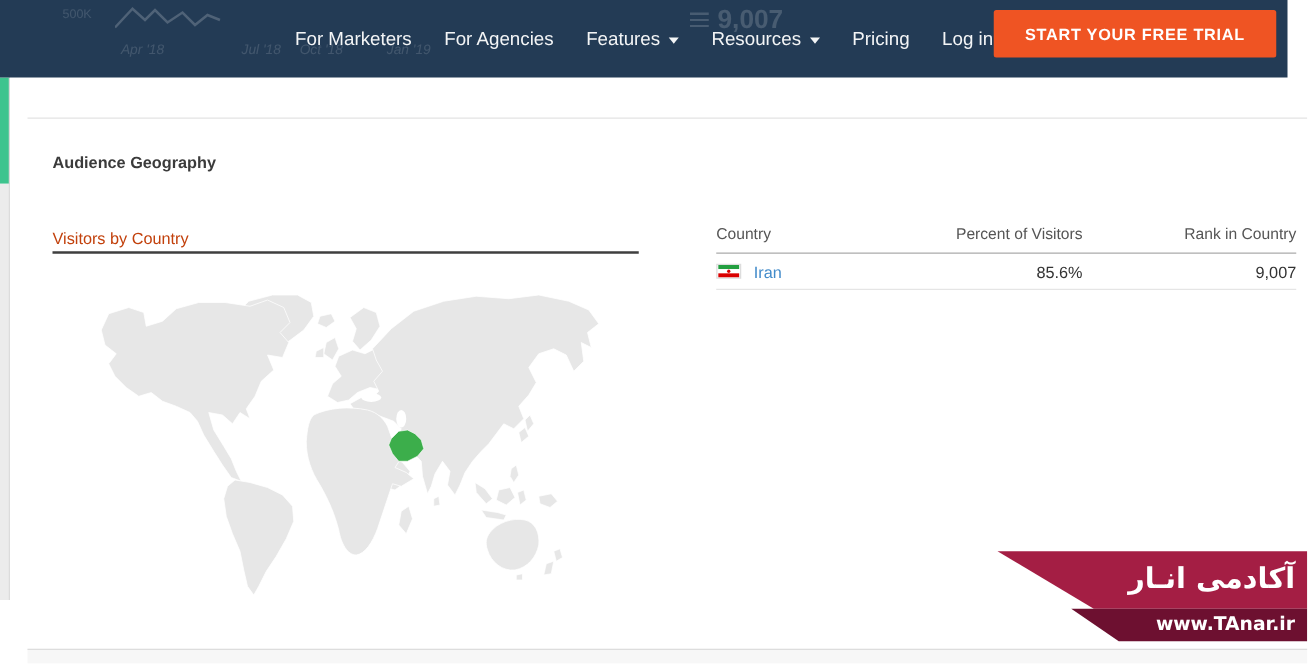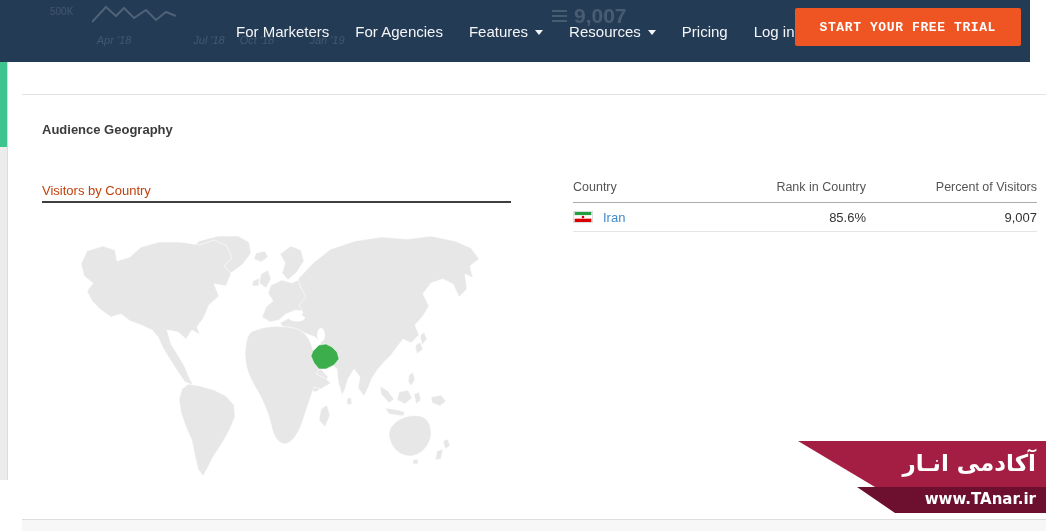--- a/index.html
+++ b/index.html
@@ -12,21 +12,21 @@
             background:var(--navbar_bg,#233b55); z-index:20; }
   .nav-links { position:absolute; left:236px; top:0; height:62px; display:flex;
                align-items:center; gap:26px; z-index:5; }
   .nav-item { color:rgba(255,255,255,.95); font-size:15px; display:flex; align-items:center;
               gap:7px; cursor:pointer; white-space:nowrap; }
   .caret { width:0; height:0; border-left:4px solid transparent; border-right:4px solid transparent;
            border-top:5px solid rgba(255,255,255,.95); margin-top:2px; }
   .cta-btn { position:absolute; right:9px; top:8px; height:38px; padding:0 25px;
              background:var(--cta_bg,#ef5423); color:#fff; font-size:13px; font-weight:bold;
              letter-spacing:.6px; border:none; border-radius:2px; display:flex; align-items:center;
-             cursor:pointer; font-family:Liberation Mono, monospace; z-index:6; }
+             cursor:pointer; font-family:Liberation Sans, sans-serif; z-index:6; }
 
   
   .ghost { position:absolute; color:rgba(255,255,255,.14); z-index:1; }
   .ghost-ylabel { left:50px; top:6px; font-size:10px; }
   .ghost-zigzag { left:92px; top:2px; }
   .ghost-xlabel { top:34px; font-size:11px; width:44px; text-align:center;font-style:italic; }
   .ghost-rank { left:552px; top:4px; display:flex; align-items:center; gap:7px; }
   .ghost-rank-icon { width:15px; height:13px;
       background:repeating-linear-gradient(to bottom, rgba(255,255,255,.17) 0 2px, transparent 2px 5px); }
   .ghost-rank-value { font-size:21px; font-weight:600; color:rgba(255,255,255,.17); }
@@ -194,22 +194,22 @@
       <ellipse class="sea-patch" cx="246" cy="102" rx="4" ry="7"></ellipse>
       <ellipse class="sea-patch" cx="222" cy="85" rx="8" ry="3.5"></ellipse>
 
       <path id="iran-shape" d="M238,118 L244,112 L251,111 L257,114 L262,119 L264,126 L259,132 L251,136 L244,136 L239,130 L236,123 Z"></path>
     </svg>
   </div>
 
   <div class="geo-table">
     <div class="gt-head">
       <span>Country</span>
+      <span class="col-r">Percent of Visitors</span>
       <span class="col-r">Rank in Country</span>
-      <span class="col-r">Percent of Visitors</span>
     </div>
     <div class="gt-row">
       <span class="country-cell">
         <svg class="flag" width="20" height="12" viewBox="0 0 20 12">
           <rect x="0" y="0" width="20" height="4" fill="#239f40"></rect>
           <rect x="0" y="4" width="20" height="4" fill="#ffffff"></rect>
           <rect x="0" y="8" width="20" height="4" fill="#da0000"></rect>
           <circle cx="10" cy="6" r="1.6" fill="#da0000"></circle>
         </svg>
         <a class="country-link">Iran</a>

